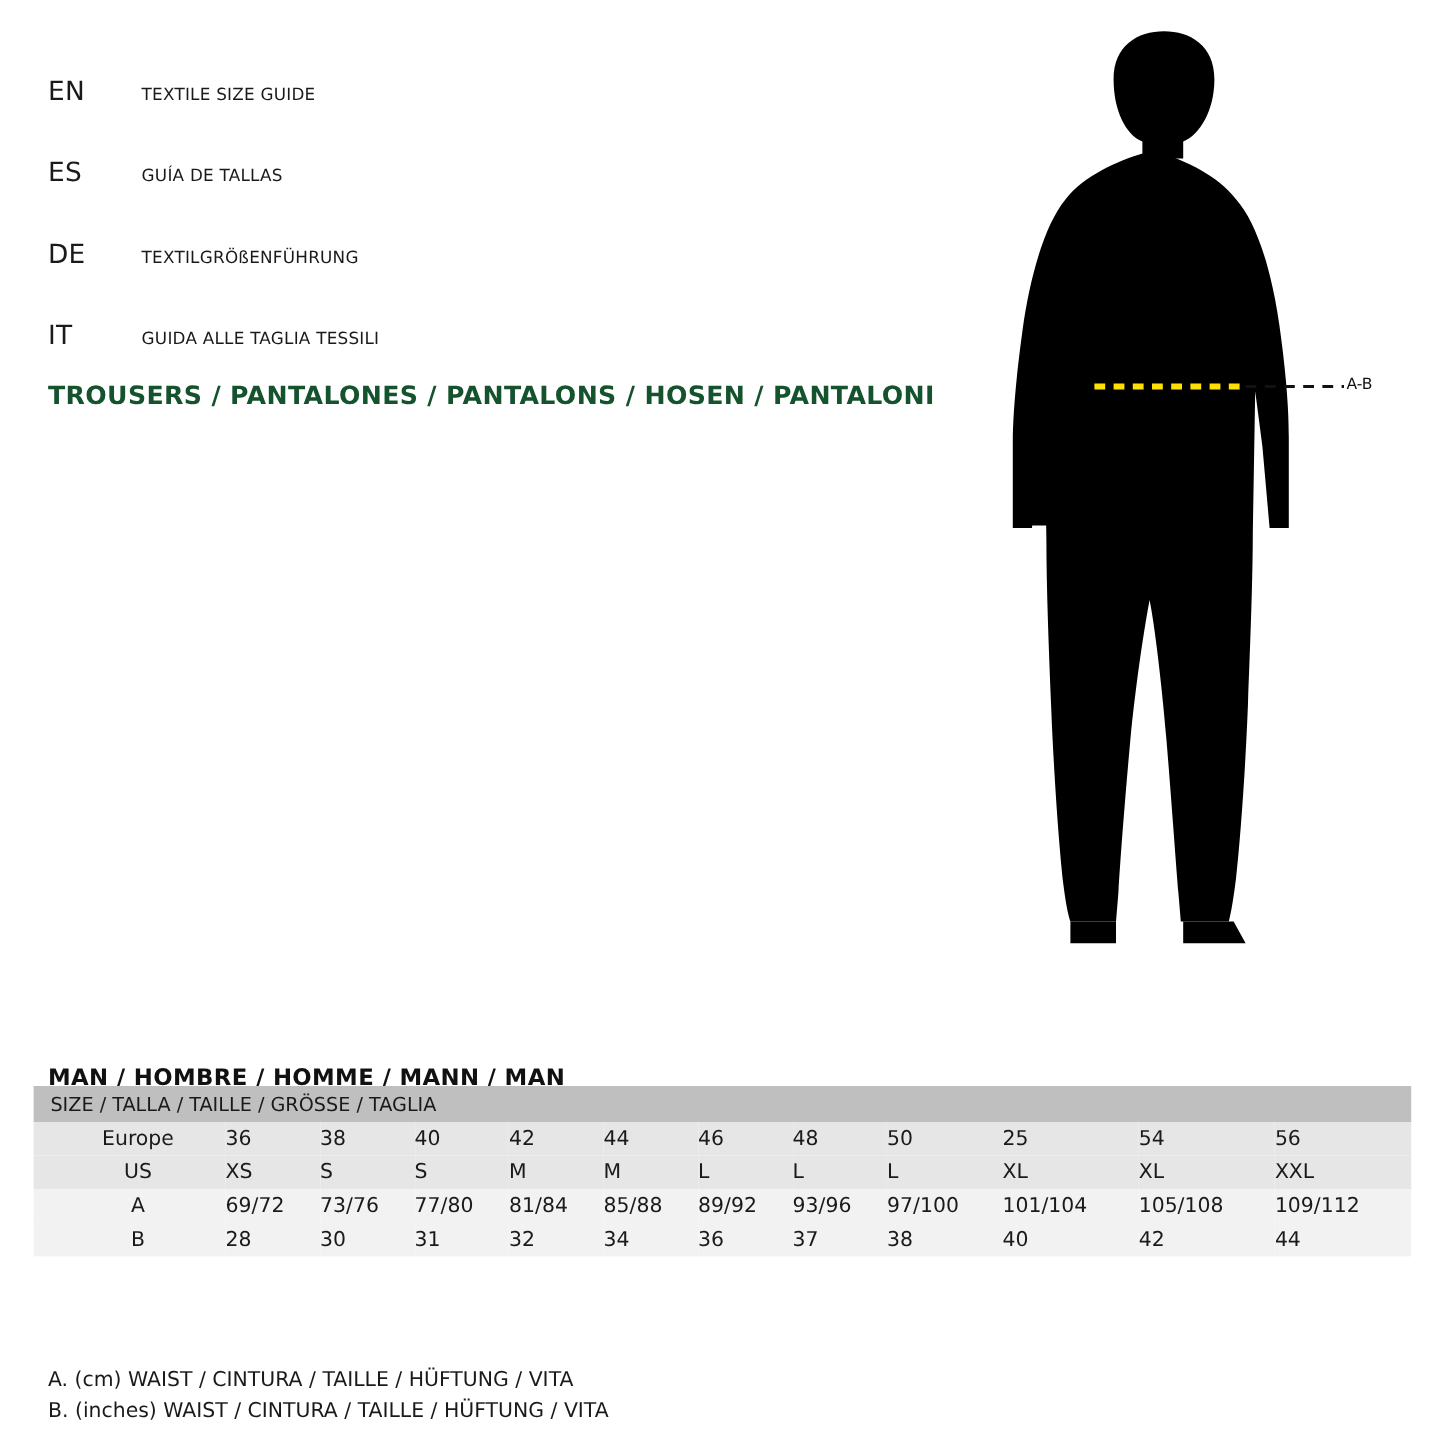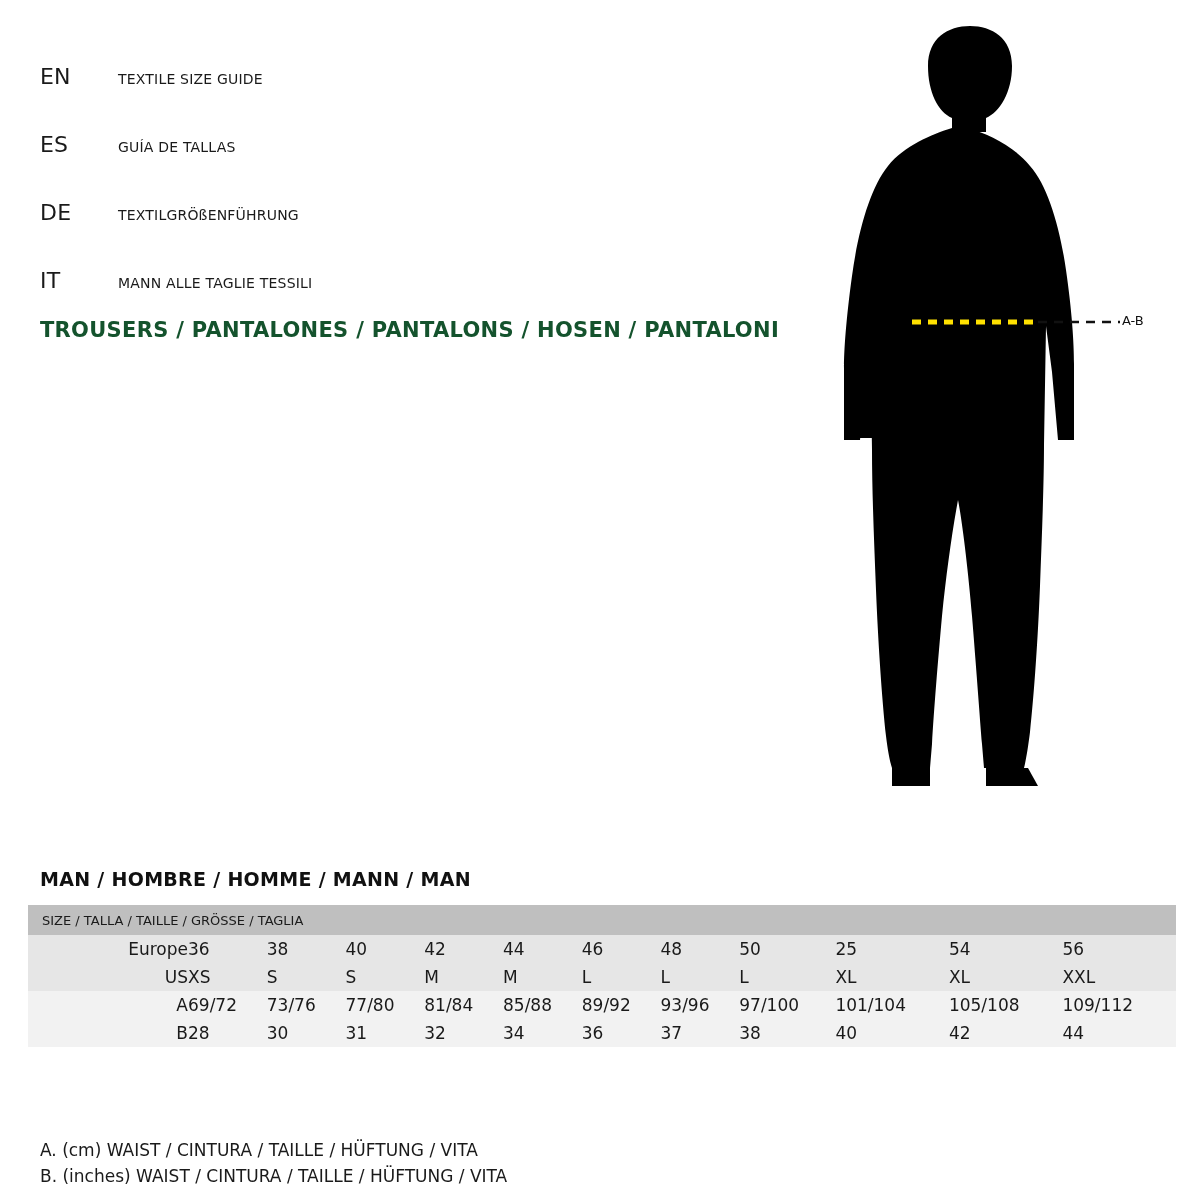--- a/index.html
+++ b/index.html
@@ -64,21 +64,21 @@
     left: 1122px;
     top: 313px;
     font-size: 13px;
     color: #111;
   }
 
   
   .gender-line {
     position: absolute;
     left: 40px;
-    top: 868px;
+    top: 887px;
     font-size: 19px;
     font-weight: bold;
     letter-spacing: 0.3px;
     color: #111;
   }
 
   .size-table {
     position: absolute;
     left: 28px;
     top: 905px;
@@ -91,31 +91,31 @@
     height: 28px;
     text-align: left;
     font-weight: normal;
     color: #1a1a1a;
   }
   .size-table tr.head-row th {
     background: #bfbfbf;
     text-align: left;
     padding-left: 14px;
     height: 30px;
-    font-size: 13px;
+    font-size: 16px;
     color: #1a1a1a;
   }
   .size-table tr.band td {
     background: #e6e6e6;
   }
   .size-table tr.band-light td {
     background: #f2f2f2;
   }
   .size-table td.rowlabel {
-    text-align: right;
+    text-align: center;
     padding-left: 14px;
     width: 160px;
   }
 
   .footnotes {
     position: absolute;
     left: 40px;
     top: 1137px;
     font-size: 17px;
     line-height: 1.55;
@@ -138,21 +138,21 @@
   </div>
 
 
   <div class="lang-row">
     <div class="lang-code">DE</div>
     <div class="lang-text">TEXTILGRÖßENFÜHRUNG</div>
   </div>
 
   <div class="lang-row">
     <div class="lang-code">IT</div>
-    <div class="lang-text">MANN ALLE TAGLIE TESSILI</div>
+    <div class="lang-text">GUIDA ALLE TAGLIA TESSILI</div>
   </div>
 
   <div class="garment-line">TROUSERS / PANTALONES / PANTALONS / HOSEN / PANTALONI</div>
 </div>
 
 <div class="figure-wrap">
   <svg width="400" height="790" viewBox="0 0 400 790" xmlns="http://www.w3.org/2000/svg">
 
     <path d="M128 46 C128 18 148 6 170 6 C192 6 212 18 212 46 C212 72 200 92 186 98 L186 112 L152 112 L152 98 C138 92 128 72 128 46 Z" fill="#000000"></path>
 

